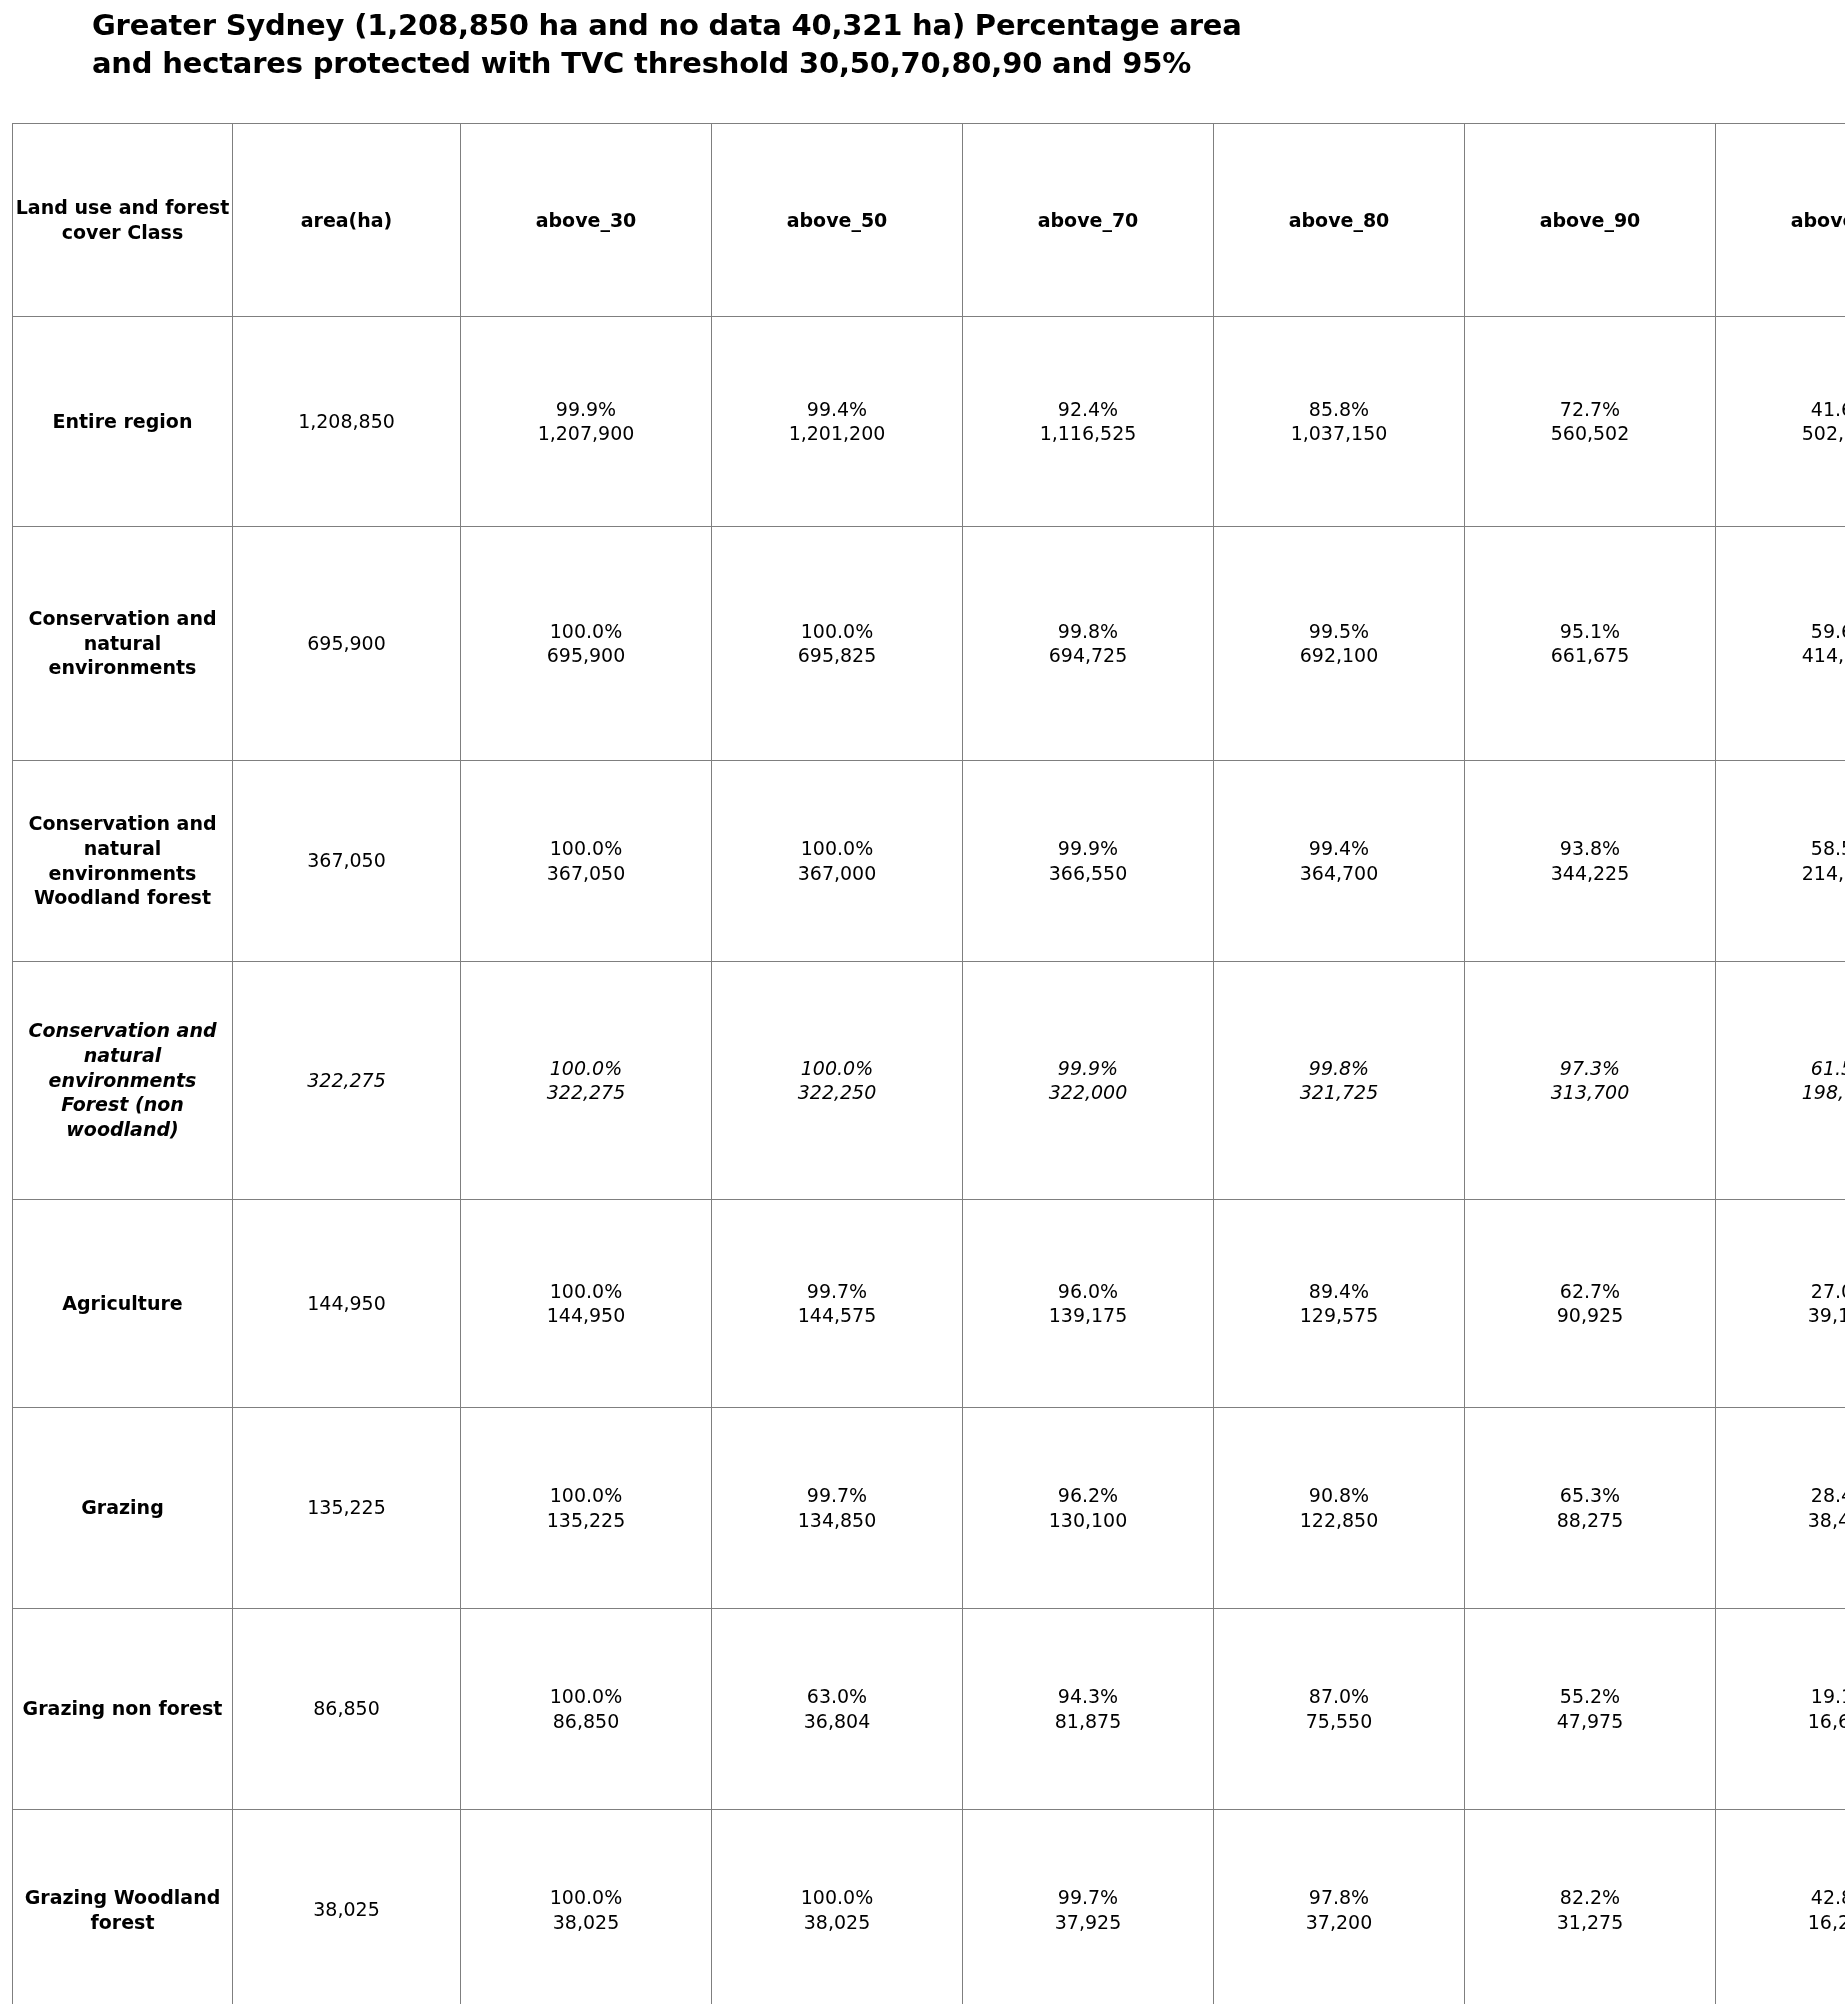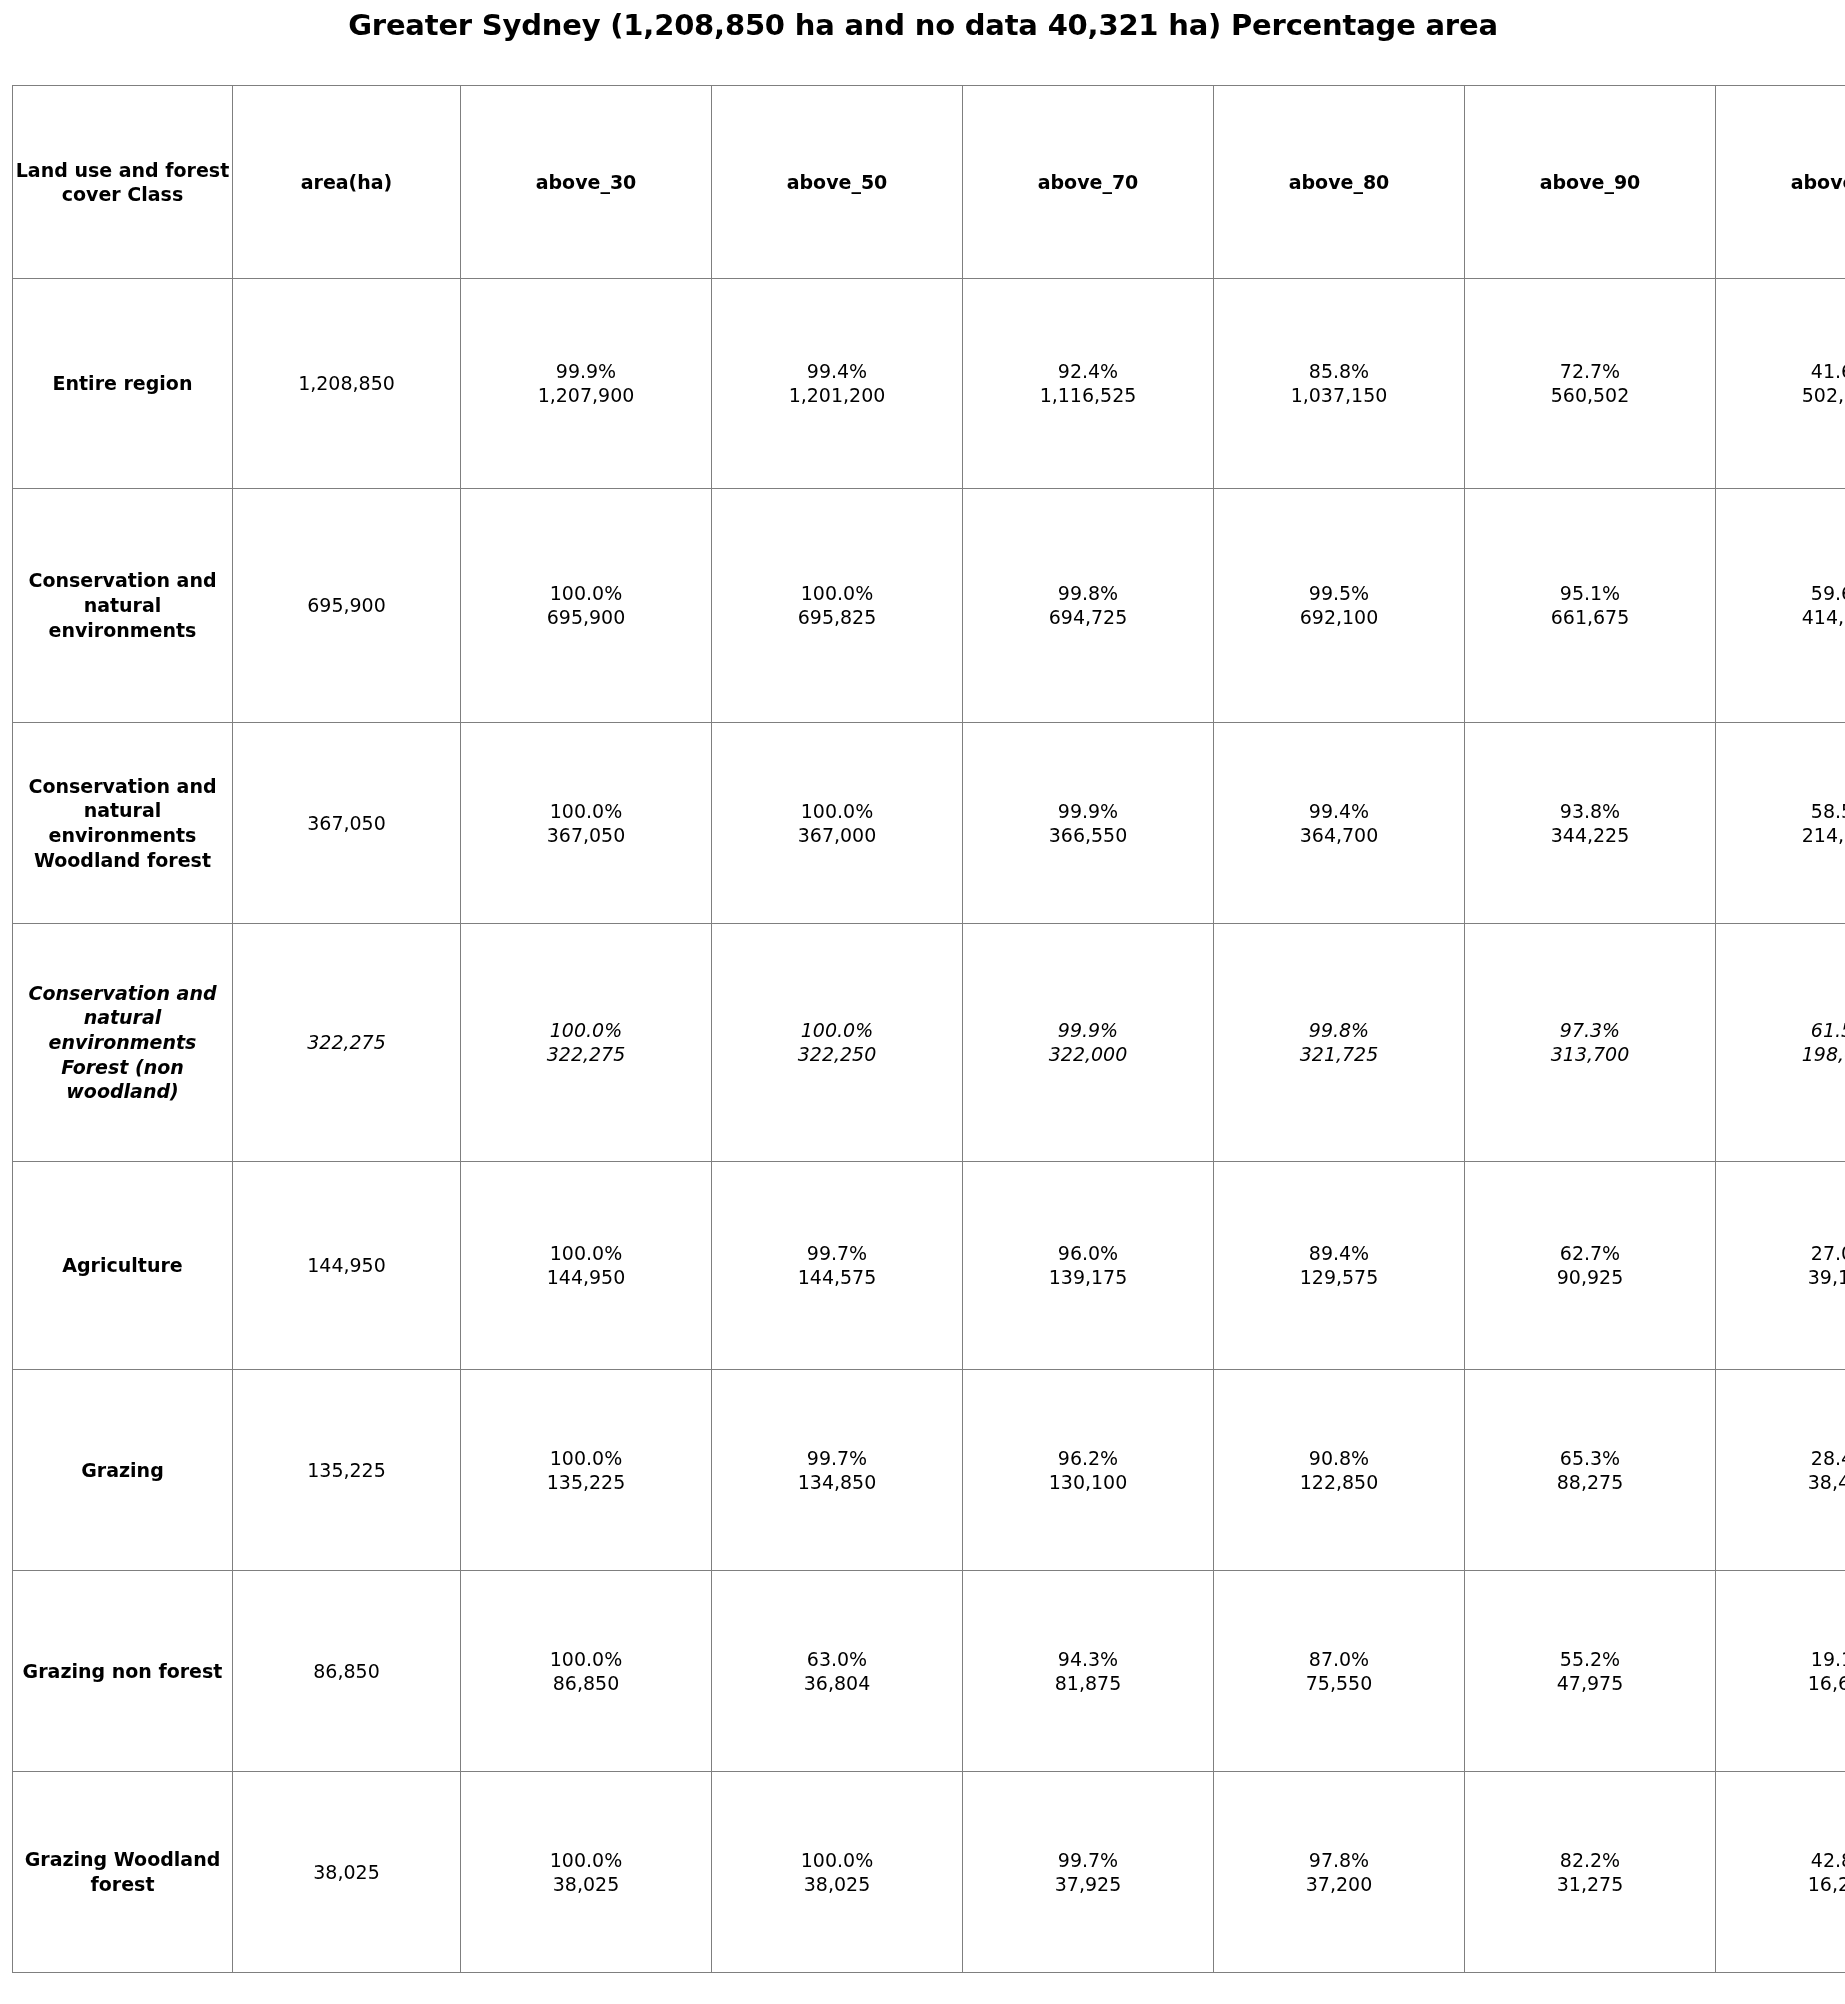--- a/index.html
+++ b/index.html
@@ -13,21 +13,21 @@
     color: #000000;
   }
   .page {
     width: 1846px;
     height: 2533px;
     position: relative;
     box-sizing: border-box;
     padding: 0;
   }
   .title {
-    text-align: center;
+    text-align: left;
     font-weight: bold;
     font-size: 29px;
     line-height: 1.30;
     padding-top: 7.2px;
     padding-left: 92px;
     padding-right: 92px;
     letter-spacing: -0.2px;
   }
   .title .line2 { display: block; }
 
@@ -85,20 +85,21 @@
   tr.r6 td { height: 200px; }
   tr.r7 td { height: 200px; }
 </style>
 </head>
 <body>
 
 <div class="page">
 
   <div class="title">
     <span>Greater Sydney (1,208,850 ha and no data 40,321 ha) Percentage area</span>
+    <span class="line2">and hectares protected with TVC threshold 30,50,70,80,90 and 95%</span>
   </div>
 
   <div class="table-wrap">
     <table class="data">
       <colgroup>
         <col class="c0">
           <col class="c1">
           <col class="cx">
           <col class="cx">
           <col class="cx">

